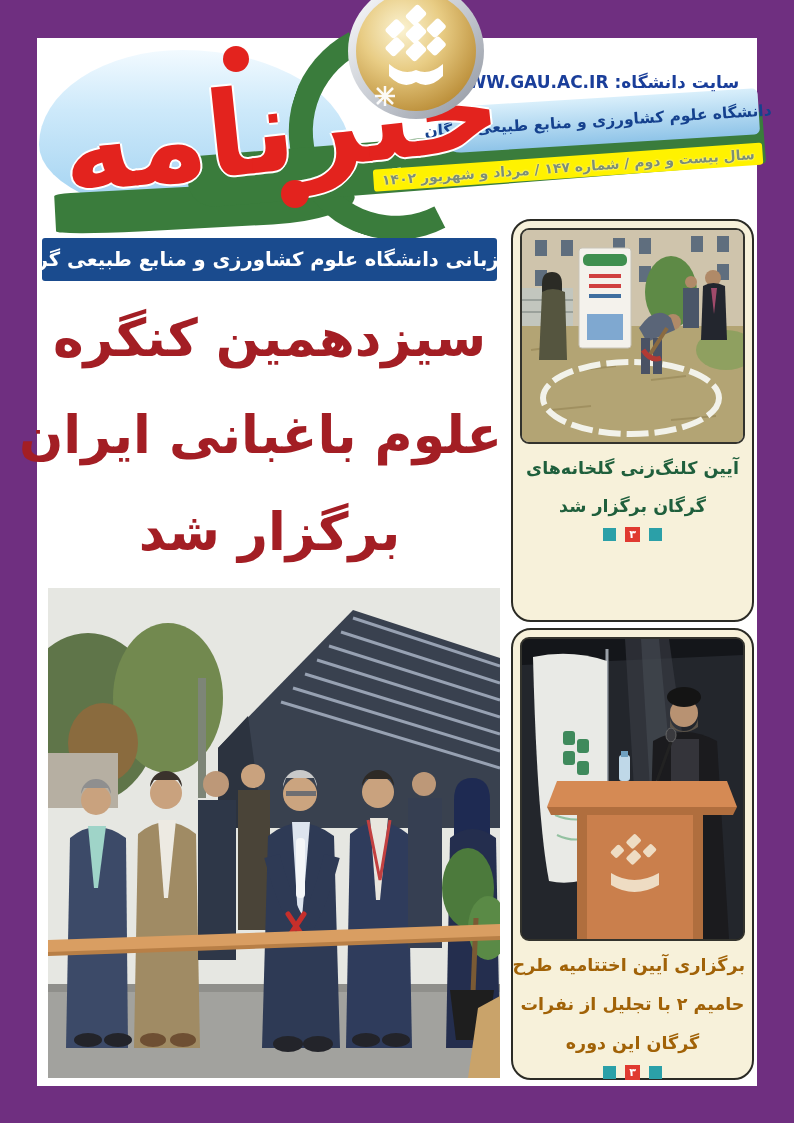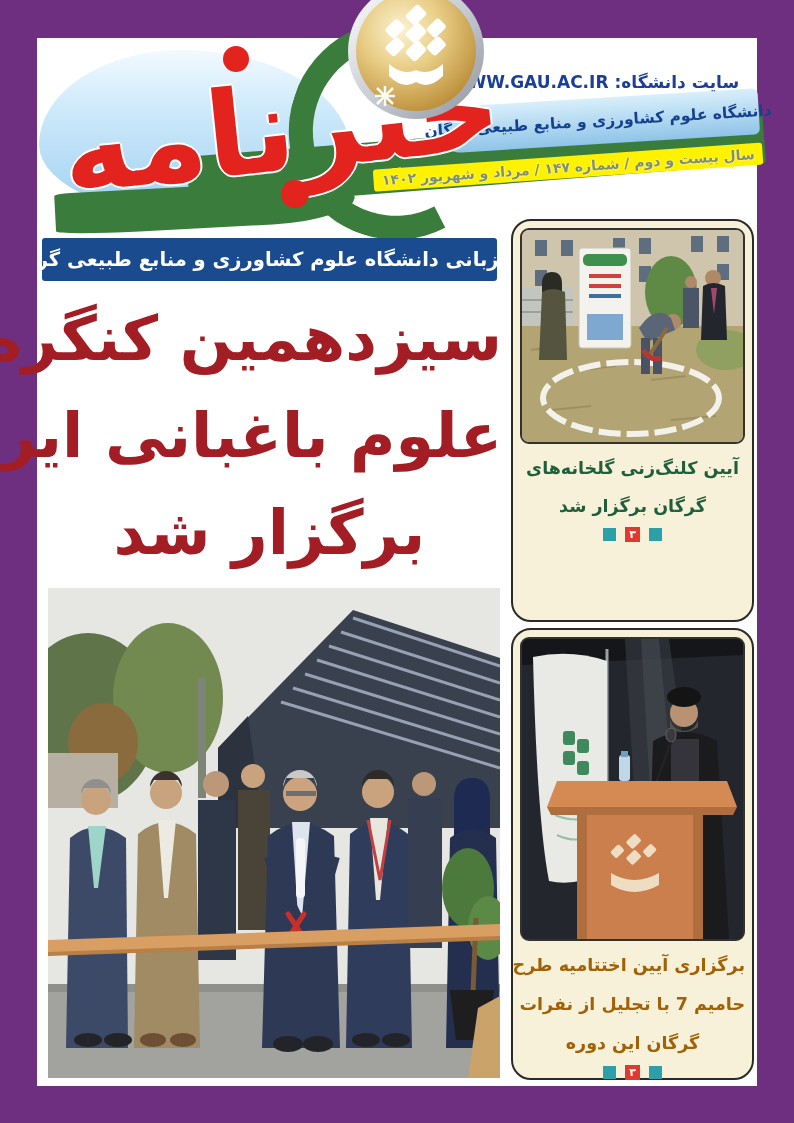--- a/index.html
+++ b/index.html
@@ -36,21 +36,21 @@
   .issue-ribbon span{display:inline-block;background:#FFF200;color:#7E8F72;font-weight:bold;
     font-size:14px;padding:3px 8px;border-radius:3px;white-space:nowrap;
     text-shadow:0 0 2px #ffffff;}
 
   
   .kicker-bar{position:absolute;left:5px;top:200px;width:455px;height:43px;background:#1A4B8E;
     border-radius:3px;display:flex;align-items:center;justify-content:center;overflow:hidden;}
   .kicker-bar span{color:#FFFFFF;font-weight:bold;font-size:19.5px;white-space:nowrap;}
   .headline{position:absolute;left:0;top:252px;width:465px;text-align:center;color:#A31E24;
     font-weight:bold;}
-  .headline div{font-size:62px;line-height:97px;white-space:nowrap;}
+  .headline div{font-size:52px;line-height:97px;white-space:nowrap;}
   .main-photo{position:absolute;left:11px;top:550px;width:452px;height:490px;overflow:hidden;}
 
   
   .card{position:absolute;left:474px;width:243px;background:#F7F1DA;border:2.5px solid #2B2B25;
     border-radius:20px;box-sizing:border-box;padding:7px 7px 5px 7px;}
   .card-1{top:181px;height:403px;}
   .card-2{top:590px;height:452px;}
   .card-photo{width:100%;border:2.5px solid #33332D;border-radius:9px;overflow:hidden;
     box-sizing:border-box;background:#222;}
   .card-photo svg{display:block;}
@@ -345,21 +345,21 @@
             <rect x="108" y="196" width="10" height="13" rx="2" transform="rotate(45 113 202)"></rect>
             <rect x="108" y="212" width="10" height="13" rx="2" transform="rotate(45 113 218)"></rect>
             <rect x="92" y="206" width="9" height="12" rx="2" transform="rotate(45 96 212)"></rect>
             <rect x="124" y="206" width="9" height="12" rx="2" transform="rotate(45 129 212)"></rect>
             <path d="M90 234 Q113 248 138 234 L138 246 Q113 260 90 246 Z"></path>
           </g>
         </svg>
       </div>
       <div class="caption caption-blue">
         <div>برگزاری آیین اختتامیه طرح</div>
-        <div>حامیم 7 با تجلیل از نفرات</div>
+        <div>حامیم ۲ با تجلیل از نفرات</div>
         <div>گرگان این دوره</div>
       </div>
       <div class="badge-row">
         <div class="badge-teal"></div>
         <div class="badge-red">۳</div>
         <div class="badge-teal"></div>
       </div>
     </div>
 
   </div>

